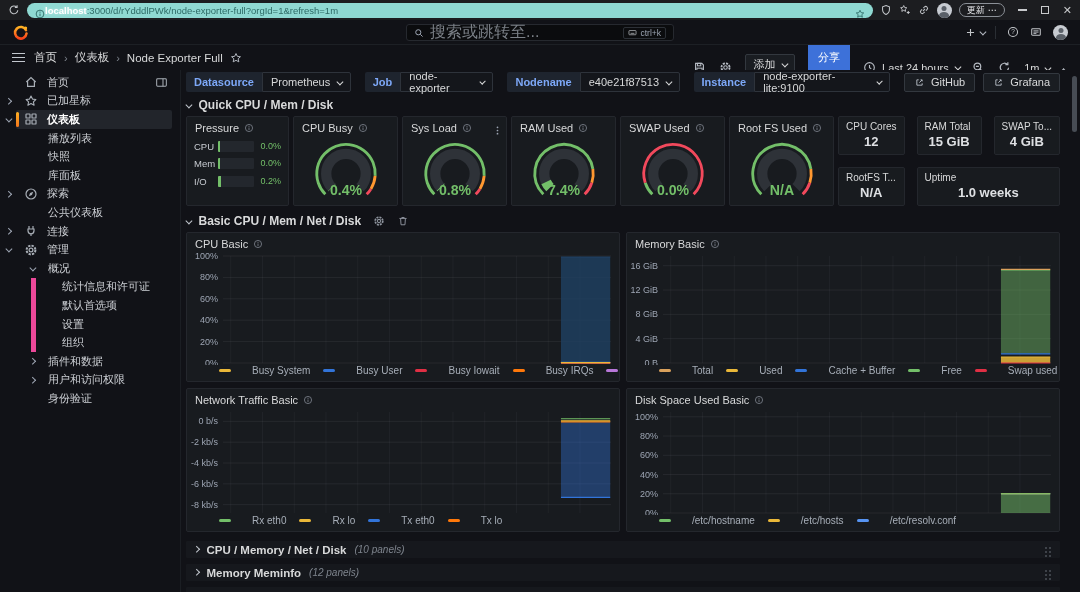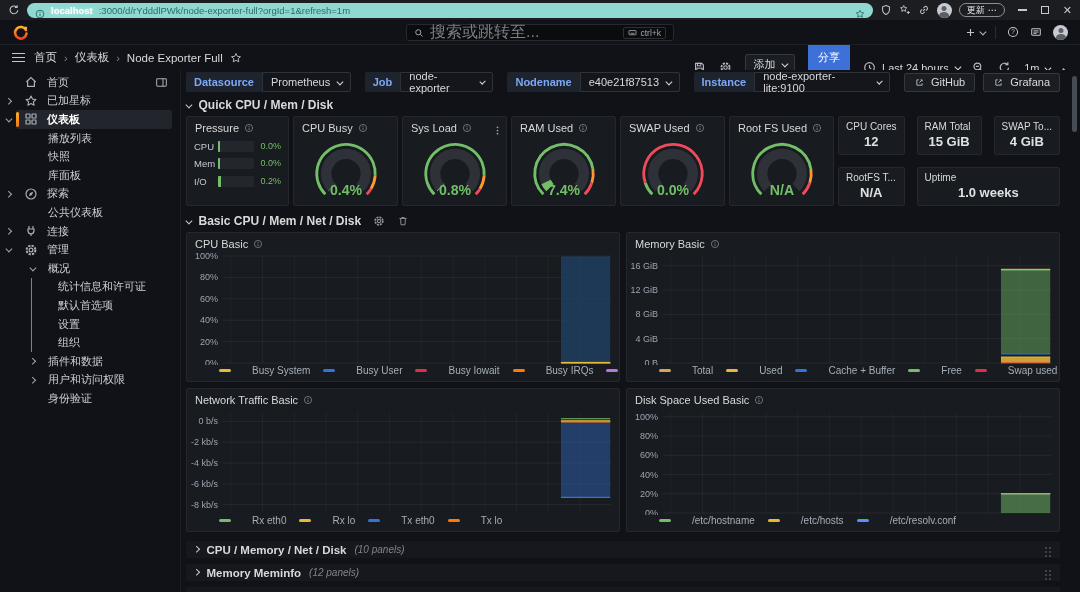--- a/index.html
+++ b/index.html
@@ -3,21 +3,21 @@
 <meta charset="utf-8">
 <style>
 *{margin:0;padding:0;box-sizing:border-box;font-family:"Liberation Sans","DejaVu Sans",sans-serif}
 html,body{background:#000}
 #screen{position:relative;width:1080px;height:592px;background:#111217;overflow:hidden;color:#D8D9DA}
 
 
 .browser-bar{height:20px;background:#1C1D20;display:flex;align-items:center;padding:0 8px;gap:7px}
 .b-ic{width:12px;height:12px;color:#C2C5C9;flex:0 0 auto}
 .b-ic svg,.ic svg{width:100%;height:100%;display:block}
-.url-pill{flex:1;height:15px;background:#8FD9D2;border-radius:8px;display:flex;align-items:center;padding:0 8px;gap:6px;overflow:hidden}
+.url-pill{flex:1;height:15px;background:#8FD9D2;border-radius:8px;display:flex;align-items:center;padding:0 8px;overflow:hidden}
 .url-info{width:10px;height:10px;color:#2E6B66;flex:0 0 auto}
 .url-host{color:#FFFFFF;font-size:9.5px;font-weight:700;text-shadow:0 0 3px rgba(255,255,255,.55);white-space:nowrap}
 .url-rest{color:#2E6B66;font-size:9.5px;white-space:nowrap;overflow:hidden;flex:1}
 .url-star{width:10px;height:10px;color:#2E6B66;flex:0 0 auto}
 .update-pill{border:1px solid #8B9097;border-radius:8px;height:14px;display:flex;align-items:center;gap:3px;padding:0 7px;font-size:9px;color:#E8EAED;white-space:nowrap}
 .win-ctl{display:flex;gap:14px;align-items:center;margin-left:6px;color:#C8CACC}
 .win-min{width:9px;height:1.2px;background:#C8CACC;display:inline-block}
 .win-max{width:8px;height:8px;border:1.2px solid #C8CACC;display:inline-block}
 .win-close{font-size:11px;line-height:1;color:#C8CACC}
 
@@ -55,21 +55,21 @@
 
 .sidebar{position:absolute;left:0;top:70px;width:181px;height:522px;background:#111217;border-right:1px solid #1B1E23;padding-top:3px;overflow:hidden}
 .sb-row{height:18.6px;display:flex;align-items:center;font-size:11px;color:#CDD0D5;cursor:pointer}
 .sb-chev{width:16px;display:flex;justify-content:center;color:#9DA5B3;flex:0 0 auto}
 .sb-content{flex:1;display:flex;align-items:center;height:100%;padding-left:8px;margin-right:8px;border-radius:2px;position:relative;overflow:hidden}
 .sb-content.active{background:#22252B}
 .sb-content.active::before{content:"";position:absolute;left:0;top:2px;bottom:2px;width:2.5px;border-radius:2px;background:linear-gradient(#FFB224,#F2741B)}
 .sb-content.active .sb-label{color:#FFFFFF;font-weight:700}
 .sb-icon{width:14px;height:14px;margin-right:9px;color:#A8AEB6;flex:0 0 auto}
 .sb-trailing{width:13px;height:13px;margin-left:auto;margin-right:4px;color:#A8AEB6}
-.sb-row.l3 .sb-content{margin-left:31px;border-left:1px solid #ec4899;border-radius:0;padding-left:26px}
+.sb-row.l3 .sb-content{margin-left:31px;border-left:5px solid #ec4899;border-radius:0;padding-left:26px}
 .sb-label{white-space:nowrap}
 
 
 .dash{position:absolute;left:181px;top:70px;right:0;height:522px;background:#111217;padding:4px 20px 0 5px;overflow:hidden}
 .submenu{display:flex;gap:14px;align-items:center;height:16px}
 .var-group{display:flex;height:20px;font-size:11px}
 .var-label{background:#1E242E;color:#7DA8F8;padding:0 8px;display:flex;align-items:center;border-radius:2px 0 0 2px;font-weight:600}
 .var-value{background:#14161B;border:1px solid #2E333B;color:#D8D9DA;padding:0 8px;display:flex;align-items:center;gap:7px;border-radius:0 2px 2px 0;font-weight:500}
 .links{margin-left:auto;display:flex;gap:8px}
 .link-btn{height:19px;border:1px solid #33383F;background:#1A1D22;border-radius:2px;display:flex;align-items:center;gap:6px;padding:0 9px;font-size:11px;color:#D8D9DA}

